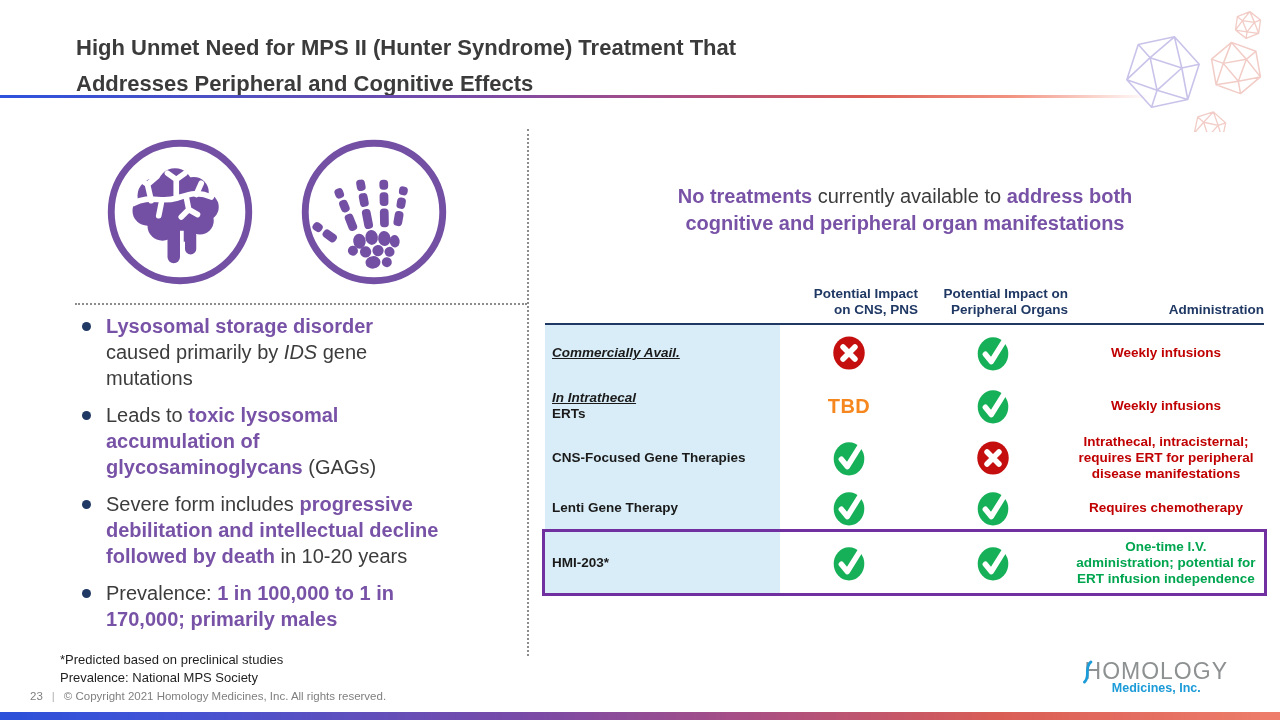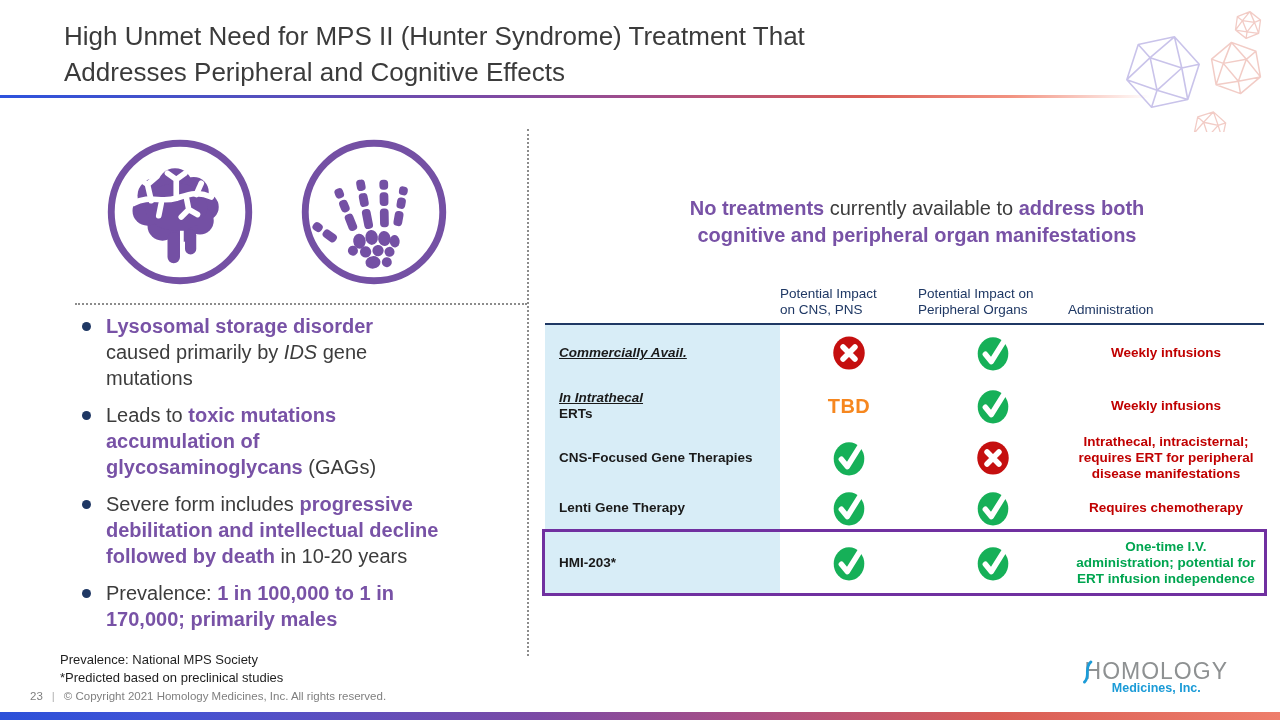--- a/index.html
+++ b/index.html
@@ -1,57 +1,57 @@
 <!DOCTYPE html>
 <html style="--purple: #7852A6; --icon_purple: #7450A4; --navy: #1F3864; --dark_red: #C00000; --green_text: #00A550; --check_green: #16B058; --cross_red: #C50F0F; --orange: #F6871F; --light_blue: #D8EDF7; --box_purple: #7030A0; --logo_gray: #8E9192; --logo_blue: #1B9BD7;"><head>
 <meta charset="utf-8">
 <style>
   html,body{margin:0;padding:0;background:#fff;}
   .slide{position:relative;width:1280px;height:720px;background:#fff;overflow:hidden;
          font-family:"Liberation Sans",sans-serif;color:#3c3c3c;}
 
   
-  .title{position:absolute;left:60px;top:14px;width:1080px;margin:4px;
-         font-size:26px;line-height:36px;font-weight:normal;color:#3b3b3b;white-space:pre-line;}
+  .title{position:absolute;left:60px;top:14px;width:1080px;margin:16px;
+         font-size:22px;line-height:36px;font-weight:bold;color:#3b3b3b;white-space:pre-line;}
   .title-rule{position:absolute;left:0;top:95px;width:1150px;height:3px;
       background:linear-gradient(90deg,#2d52dd 0%,#4b51c4 18%,#7b4aa5 42%,#a84e85 58%,#d95d55 75%,rgba(240,128,107,.85) 88%,rgba(240,128,107,0) 100%);}
   .deco{position:absolute;right:0;top:0;width:175px;height:132px;}
 
   
   .circle-icon{position:absolute;top:137px;width:150px;height:150px;}
   .dotted-h{position:absolute;left:75px;top:303px;width:452px;height:0;border-top:2px dotted #8c8c8c;}
   .dotted-v{position:absolute;left:527px;top:129px;height:527px;width:0;border-left:2px dotted #8c8c8c;}
 
   .bullets{position:absolute;left:78px;top:313px;width:452px;margin:0;padding:0;list-style:none;}
   .bullets li{display:flex;margin-bottom:11px;font-size:20px;line-height:26px;color:#3c3c3c;}
   .dot{flex:0 0 9px;width:9px;height:9px;border-radius:50%;background:var(--navy);margin:9px 15px 0 4px;}
   .btxt{white-space:pre-line;}
   .s-purple{color:var(--purple);font-weight:bold;}
   .s-italic{font-style:italic;}
 
   
-  .headline{position:absolute;left:545px;top:183px;width:720px;margin:12px;text-align:center;
+  .headline{position:absolute;left:545px;top:183px;width:720px;margin:0;text-align:center;
             font-size:20px;line-height:27px;white-space:pre-line;color:#3c3c3c;}
   .headline .s-purple{color:var(--purple);font-weight:bold;}
 
   .table{position:absolute;left:545px;top:285px;width:719px;}
   .thead{display:grid;grid-template-columns:235px 138px 150px 196px;align-items:end;
          height:40px;box-sizing:border-box;border-bottom:2.5px solid var(--navy);}
-  .hcell{text-align:left;white-space:nowrap;font-size:13.5px;font-weight:normal;
+  .hcell{text-align:right;white-space:nowrap;font-size:13.5px;font-weight:bold;
          color:var(--navy);line-height:16px;padding-bottom:5px;}
   .trow{display:grid;grid-template-columns:235px 138px 150px 196px;}
   .trow.highlight{outline:3px solid var(--box_purple);}
   #tbody .trow:nth-child(1){min-height:56px;}
   #tbody .trow:nth-child(2){min-height:50px;}
   #tbody .trow:nth-child(3){min-height:53px;}
   #tbody .trow:nth-child(4){min-height:48px;}
   #tbody .trow:nth-child(5){min-height:61px;}
   .cell{display:flex;align-items:center;justify-content:center;}
   .name-cell{background:var(--light_blue);flex-direction:column;align-items:flex-start;
-             justify-content:center;padding-left:14px;box-sizing:border-box;
+             justify-content:center;padding-left:7px;box-sizing:border-box;
              font-size:13.5px;font-weight:bold;color:#1a1a1a;line-height:16px;}
   .name-cell .cat{font-style:italic;text-decoration:underline;}
   .mark{width:34px;height:38px;}
   .tbd{font-size:20px;font-weight:bold;color:var(--orange);letter-spacing:.5px;}
   .admin-cell{font-size:13.5px;font-weight:bold;text-align:center;line-height:16px;
               white-space:pre-line;padding:0 2px;}
   .admin-red{color:var(--dark_red);}
   .admin-green{color:var(--green_text);}
 
   
@@ -155,21 +155,21 @@
 
   <ul class="bullets" id="bullets">
       <li>
         <span class="dot"></span>
         <span class="btxt"><span class="s-purple">Lysosomal storage disorder
 </span><span class="s-plain">caused primarily by </span><span class="s-italic">IDS</span><span class="s-plain"> gene
 mutations</span></span>
       </li>
       <li>
         <span class="dot"></span>
-        <span class="btxt"><span class="s-plain">Leads to </span><span class="s-purple">toxic mutations
+        <span class="btxt"><span class="s-plain">Leads to </span><span class="s-purple">toxic lysosomal
 accumulation of
 glycosaminoglycans</span><span class="s-plain"> (GAGs)</span></span>
       </li>
       <li>
         <span class="dot"></span>
         <span class="btxt"><span class="s-plain">Severe form includes </span><span class="s-purple">progressive
 debilitation and intellectual decline
 followed by death</span><span class="s-plain"> in 10-20 years</span></span>
       </li>
       <li>
@@ -279,22 +279,22 @@
             </svg>
           </div>
           <div class="cell admin-cell admin-green">One-time I.V.
 administration; potential for
 ERT infusion independence</div>
         </div>
       </div>
   </div>
 
   <div class="footnotes">
+    <div>*Predicted based on preclinical studies</div>
     <div>Prevalence: National MPS Society</div>
-    <div>*Predicted based on preclinical studies</div>
   </div>
 
   <div class="footer">
     <span>23</span><span class="sep">|</span><span>© Copyright 2021 Homology Medicines, Inc. All rights reserved.</span>
   </div>
 
   <div class="logo">
     <span class="logo-name">
       <svg class="logo-wave" viewBox="0 0 20 26">
         <path d="M4,24 C11,18 3,9 11,2" stroke="var(--logo_blue)" stroke-width="3" fill="none" stroke-linecap="round"></path>

